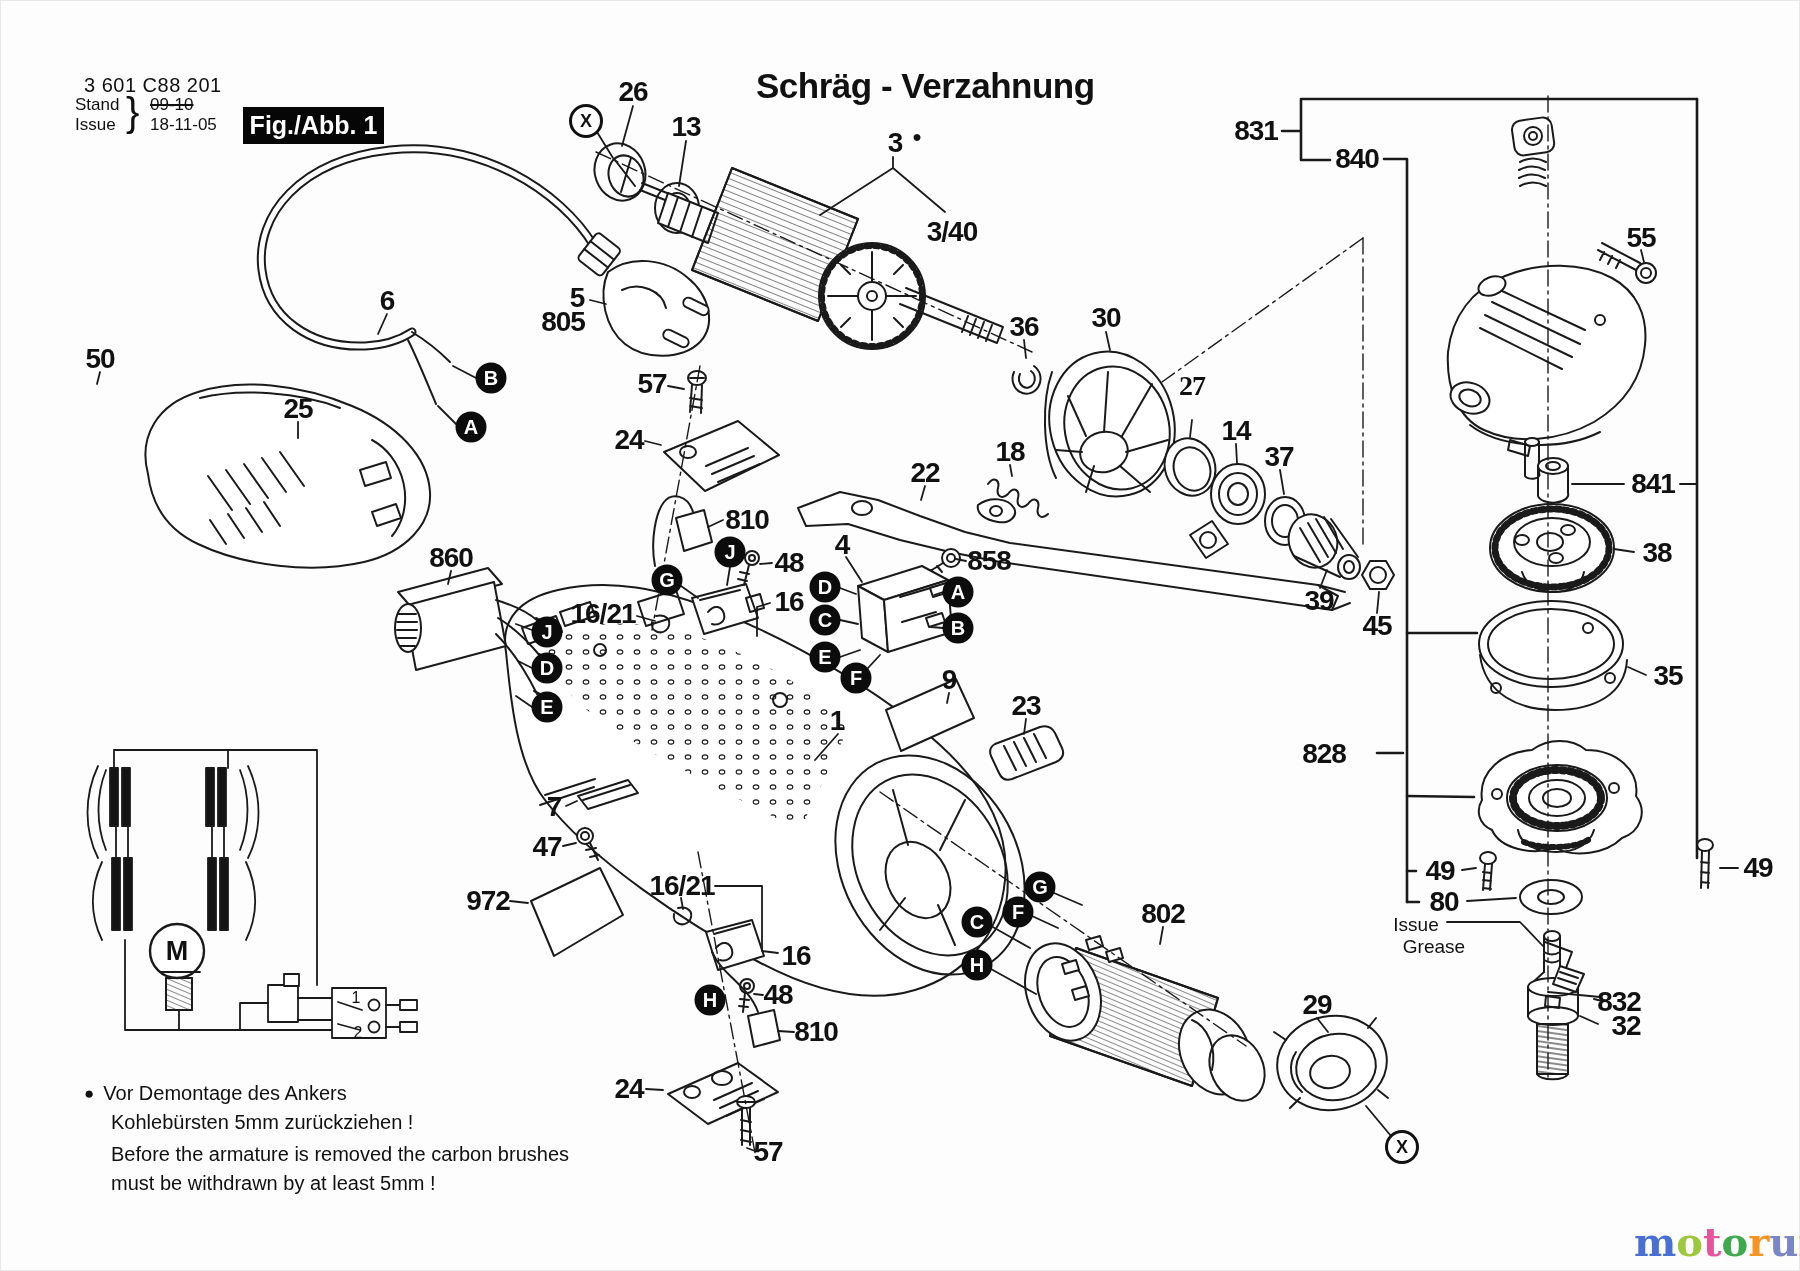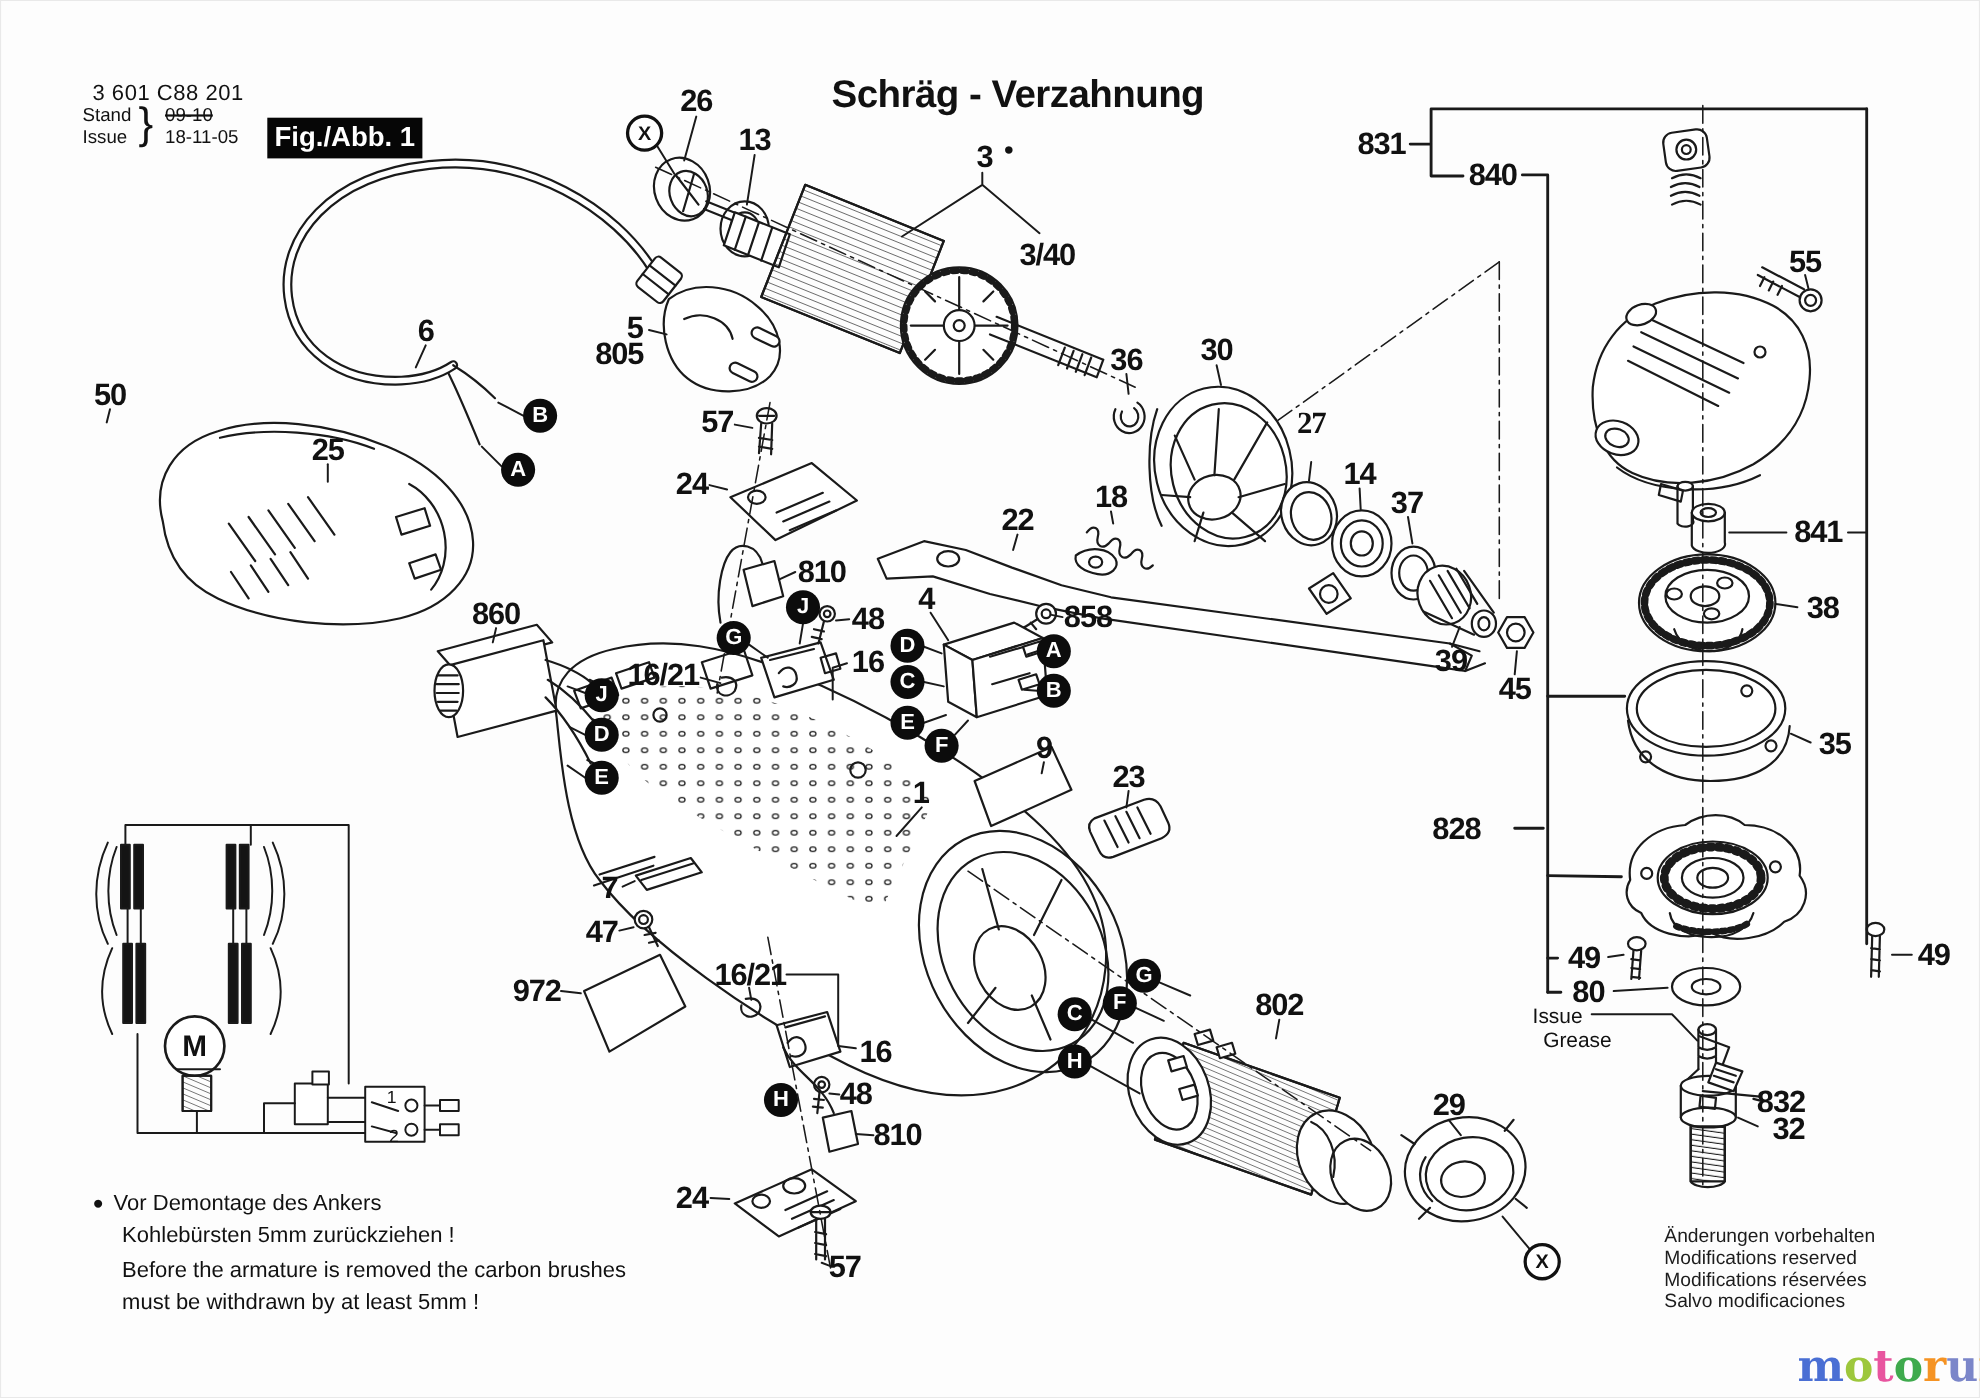--- a/index.html
+++ b/index.html
@@ -575,24 +575,18 @@
   <p class="de">
     <span class="blt">●</span><span>Vor Demontage des Ankers</span><br>
     <span class="ind">Kohlebürsten 5mm zurückziehen !</span>
   </p>
   <p class="en">
     <span class="ind">Before the armature is removed the carbon brushes</span><br>
     <span class="ind">must be withdrawn by at least 5mm !</span>
   </p>
 </div>
 
-<div id="mods">
-  <div>Änderungen vorbehalten</div>
-  <div>Modifications reserved</div>
-  <div>Modifications réservées</div>
-  <div>Salvo modificaciones</div>
-</div>
 
 <div id="logo">
   <span id="logo-letters"><span style="color: rgb(74, 111, 212);">m</span><span style="color: rgb(157, 199, 60);">o</span><span style="color: rgb(232, 85, 159);">t</span><span style="color: rgb(63, 170, 77);">o</span><span style="color: rgb(245, 147, 35);">r</span><span style="color: rgb(123, 134, 201);">u</span><span style="color: rgb(246, 168, 28);">f</span></span>
 </div>
 
 </div>
 
 </body></html>

